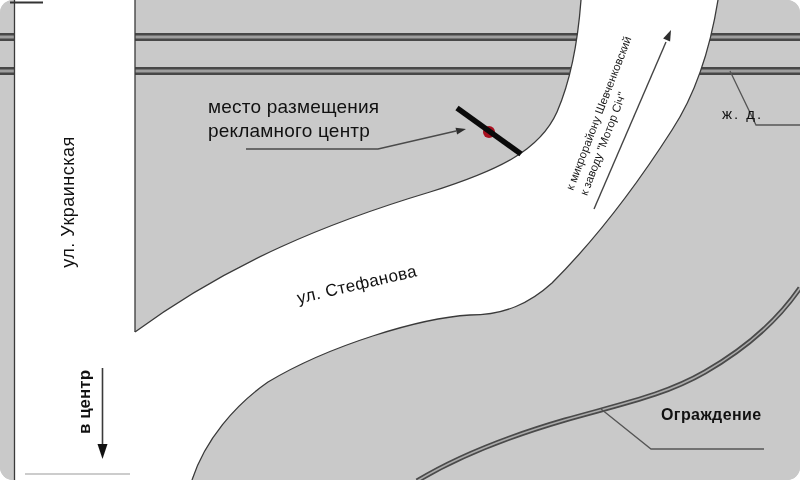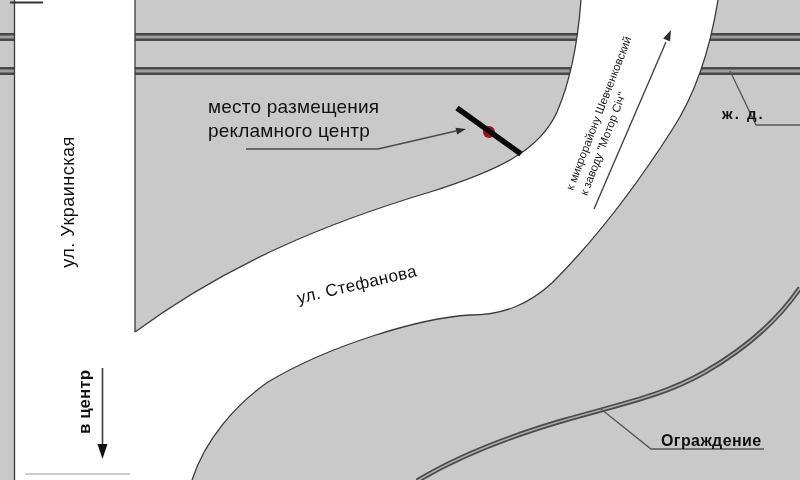--- a/index.html
+++ b/index.html
@@ -1,34 +1,35 @@
 <!DOCTYPE html>
 <html><head>
 <meta charset="utf-8">
 <style>
   html,body{margin:0;padding:0;}
   .stage{
     position:relative;width:800px;height:480px;overflow:hidden;
     background:#c9c9c9;
     font-family:"Liberation Sans","DejaVu Sans",sans-serif;
     color:#111;
+    border-radius:13px;
   }
   .stage svg{position:absolute;left:0;top:0;}
   .lbl{position:absolute;white-space:nowrap;color:#111;}
   .lbl-mesto{left:208px;top:95px;font-size:19px;line-height:23.5px;letter-spacing:.2px;}
   .lbl-ukr{left:68px;top:202px;font-size:18px;letter-spacing:.5px;
     transform:translate(-50%,-50%) rotate(-90deg);}
   .lbl-centr{left:85px;top:402px;font-size:17px;font-weight:bold;
     transform:translate(-50%,-50%) rotate(-90deg);}
   .lbl-stef{left:357px;top:285px;font-size:17px;letter-spacing:.4px;
     transform:translate(-50%,-50%) rotate(-13deg);}
   .lbl-motor{left:606px;top:116px;font-size:11.5px;line-height:15px;color:#1a1a1a;
     transform:translate(-50%,-50%) rotate(-69deg);text-align:left;}
-  .lbl-zhd{left:722px;top:105px;font-size:15px;font-weight:bold;letter-spacing:2px;}
-  .lbl-ogr{left:661px;top:432px;font-size:16px;font-weight:bold;letter-spacing:.4px;}
+  .lbl-zhd{left:722px;top:105px;font-size:15px;font-weight:normal;letter-spacing:2px;}
+  .lbl-ogr{left:661px;top:406px;font-size:16px;font-weight:bold;letter-spacing:.4px;}
 </style>
 </head>
 <body>
 
 <div class="stage">
 
   <svg width="800" height="480" viewBox="0 0 800 480">
 
     <rect x="0" y="0" width="800" height="480" fill="#c9c9c9"></rect>
 

